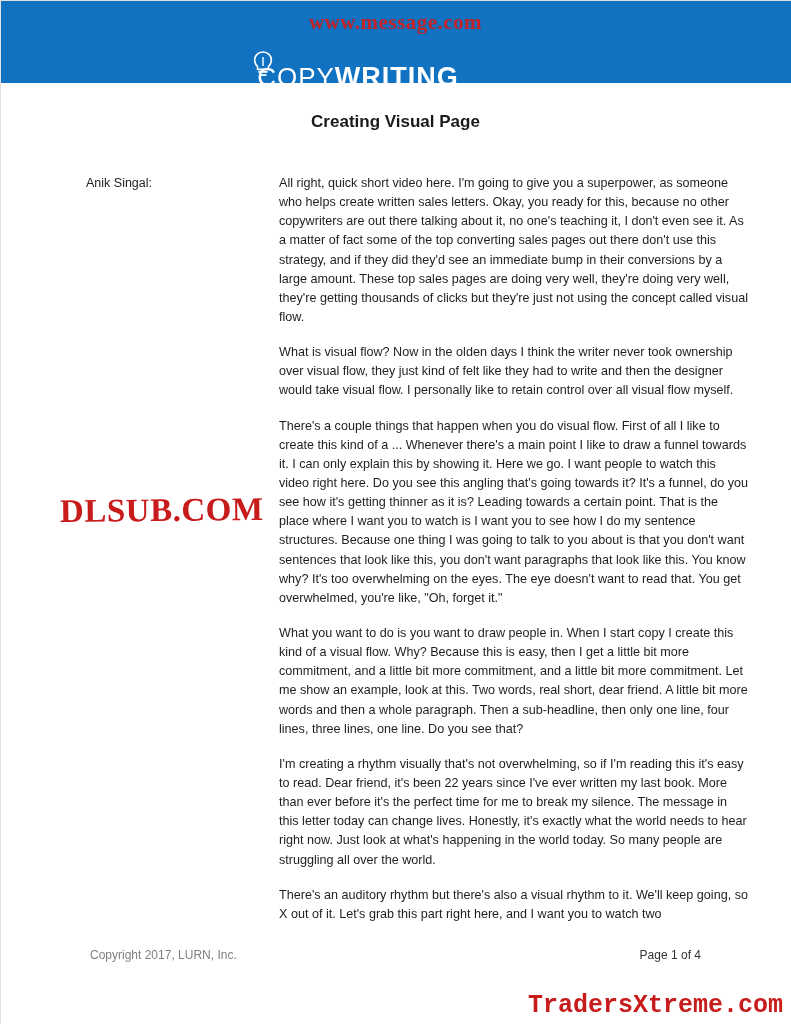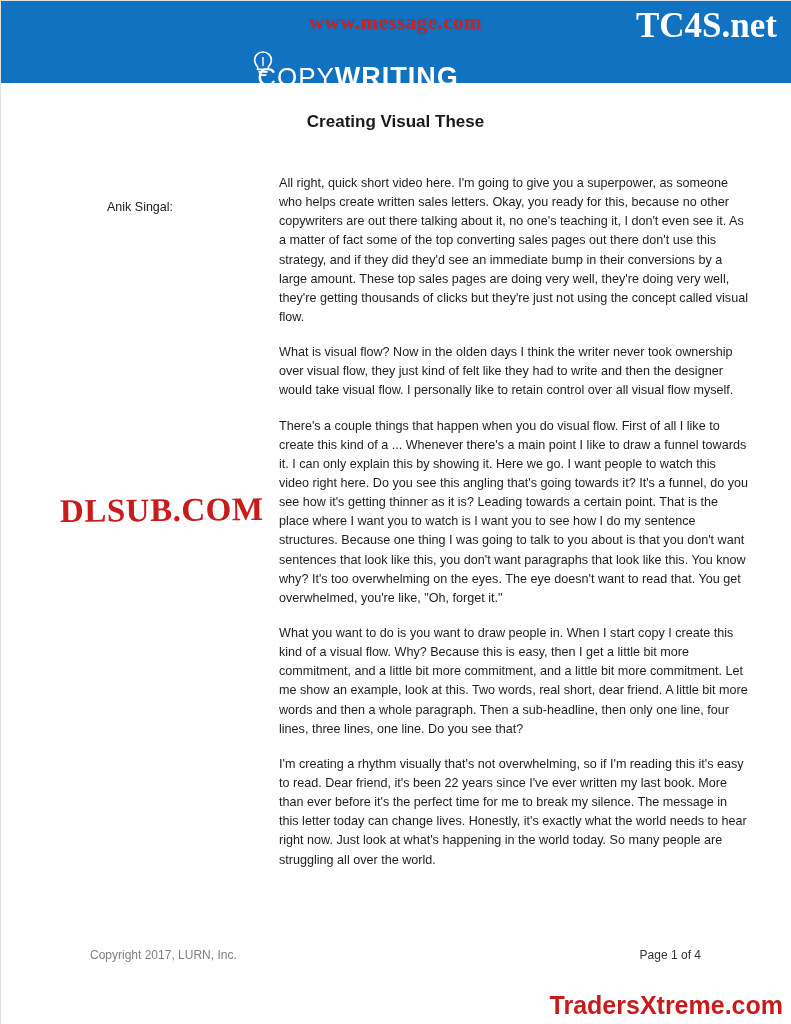--- a/index.html
+++ b/index.html
@@ -96,24 +96,23 @@
     left: 0;
     width: 791px;
     text-align: center;
     font-size: 17px;
     font-weight: bold;
     color: #1a1a1a;
   }
   .speaker {
     position: absolute;
     top: 176px;
-    left: 107px;
+    left: 86px;
     font-size: 12.5px;
     color: #222222;
-    margin-top: 24px;
   }
   .transcript {
     position: absolute;
     top: 174px;
     left: 232px;
     width: 470px;
     font-size: 12.6px;
     line-height: 1.52;
     color: #1e1e1e;
     text-align: left;
@@ -150,21 +149,21 @@
     bottom: 62px;
     right: 90px;
     font-size: 12px;
     color: #333333;
     text-align: center;
   }
   .watermark-bottom {
     position: absolute;
     bottom: 4px;
     right: 8px;
-    font-family: Liberation Sans, sans-serif;
+    font-family: Liberation Mono, monospace;
     font-size: 25px;
     font-weight: bold;
     color: #c81b1b;
     letter-spacing: 0px;
   }
   .page-edge {
     position: absolute;
     top: 0; left: 0;
     width: 790px;
     height: 1023px;
@@ -182,32 +181,32 @@
         <path d="M13 2 C8.2 2 4.6 5.6 4.6 10.2 C4.6 13.3 6.3 15.2 7.6 16.8 L7.6 19.4 L18.4 19.4 L18.4 16.8 C19.7 15.2 21.4 13.3 21.4 10.2 C21.4 5.6 17.8 2 13 2 Z" fill="none" stroke="#ffffff" stroke-width="1.6"></path>
         <rect x="8.4" y="21" width="9.2" height="1.8" fill="#ffffff"></rect>
         <rect x="9.6" y="24.2" width="6.8" height="1.8" fill="#ffffff"></rect>
         <path d="M13 7 L13 16" stroke="#ffffff" stroke-width="1.4"></path>
       </svg>
       <span class="logo-copy">COPY</span><span class="logo-writing">WRITING</span>
       <span class="logo-sub">ACADEMY</span>
     </div>
   </div>
   <div class="watermark-top">www.message.com</div>
-  <div class="tc4s">TC4S.net</div>
 </div>
 
-<div class="page-title">Creating Visual These</div>
+<div class="page-title">Creating Visual Page</div>
 <div class="speaker">Anik Singal:</div>
 
 <div class="transcript">
   <p>All right, quick short video here. I'm going to give you a superpower, as someone who helps create written sales letters. Okay, you ready for this, because no other copywriters are out there talking about it, no one's teaching it, I don't even see it. As a matter of fact some of the top converting sales pages out there don't use this strategy, and if they did they'd see an immediate bump in their conversions by a large amount. These top sales pages are doing very well, they're doing very well, they're getting thousands of clicks but they're just not using the concept called visual flow.</p>
   <p>What is visual flow? Now in the olden days I think the writer never took ownership over visual flow, they just kind of felt like they had to write and then the designer would take visual flow. I personally like to retain control over all visual flow myself.</p>
   <p>There's a couple things that happen when you do visual flow. First of all I like to create this kind of a ... Whenever there's a main point I like to draw a funnel towards it. I can only explain this by showing it. Here we go. I want people to watch this video right here. Do you see this angling that's going towards it? It's a funnel, do you see how it's getting thinner as it is? Leading towards a certain point. That is the place where I want you to watch is I want you to see how I do my sentence structures. Because one thing I was going to talk to you about is that you don't want sentences that look like this, you don't want paragraphs that look like this. You know why? It's too overwhelming on the eyes. The eye doesn't want to read that. You get overwhelmed, you're like, "Oh, forget it."</p>
   <p>What you want to do is you want to draw people in. When I start copy I create this kind of a visual flow. Why? Because this is easy, then I get a little bit more commitment, and a little bit more commitment, and a little bit more commitment. Let me show an example, look at this. Two words, real short, dear friend. A little bit more words and then a whole paragraph. Then a sub-headline, then only one line, four lines, three lines, one line. Do you see that?</p>
   <p>I'm creating a rhythm visually that's not overwhelming, so if I'm reading this it's easy to read. Dear friend, it's been 22 years since I've ever written my last book. More than ever before it's the perfect time for me to break my silence. The message in this letter today can change lives. Honestly, it's exactly what the world needs to hear right now. Just look at what's happening in the world today. So many people are struggling all over the world.</p>
+  <p>There's an auditory rhythm but there's also a visual rhythm to it. We'll keep going, so X out of it. Let's grab this part right here, and I want you to watch two</p>
 </div>
 
 <div class="watermark-center">DLSUB.COM</div>
 
 <div class="footer-left">Copyright 2017, LURN, Inc.</div>
 <div class="footer-right">Page 1 of 4</div>
 <div class="watermark-bottom">TradersXtreme.com</div>
 
 <div class="page-edge"></div>
 

